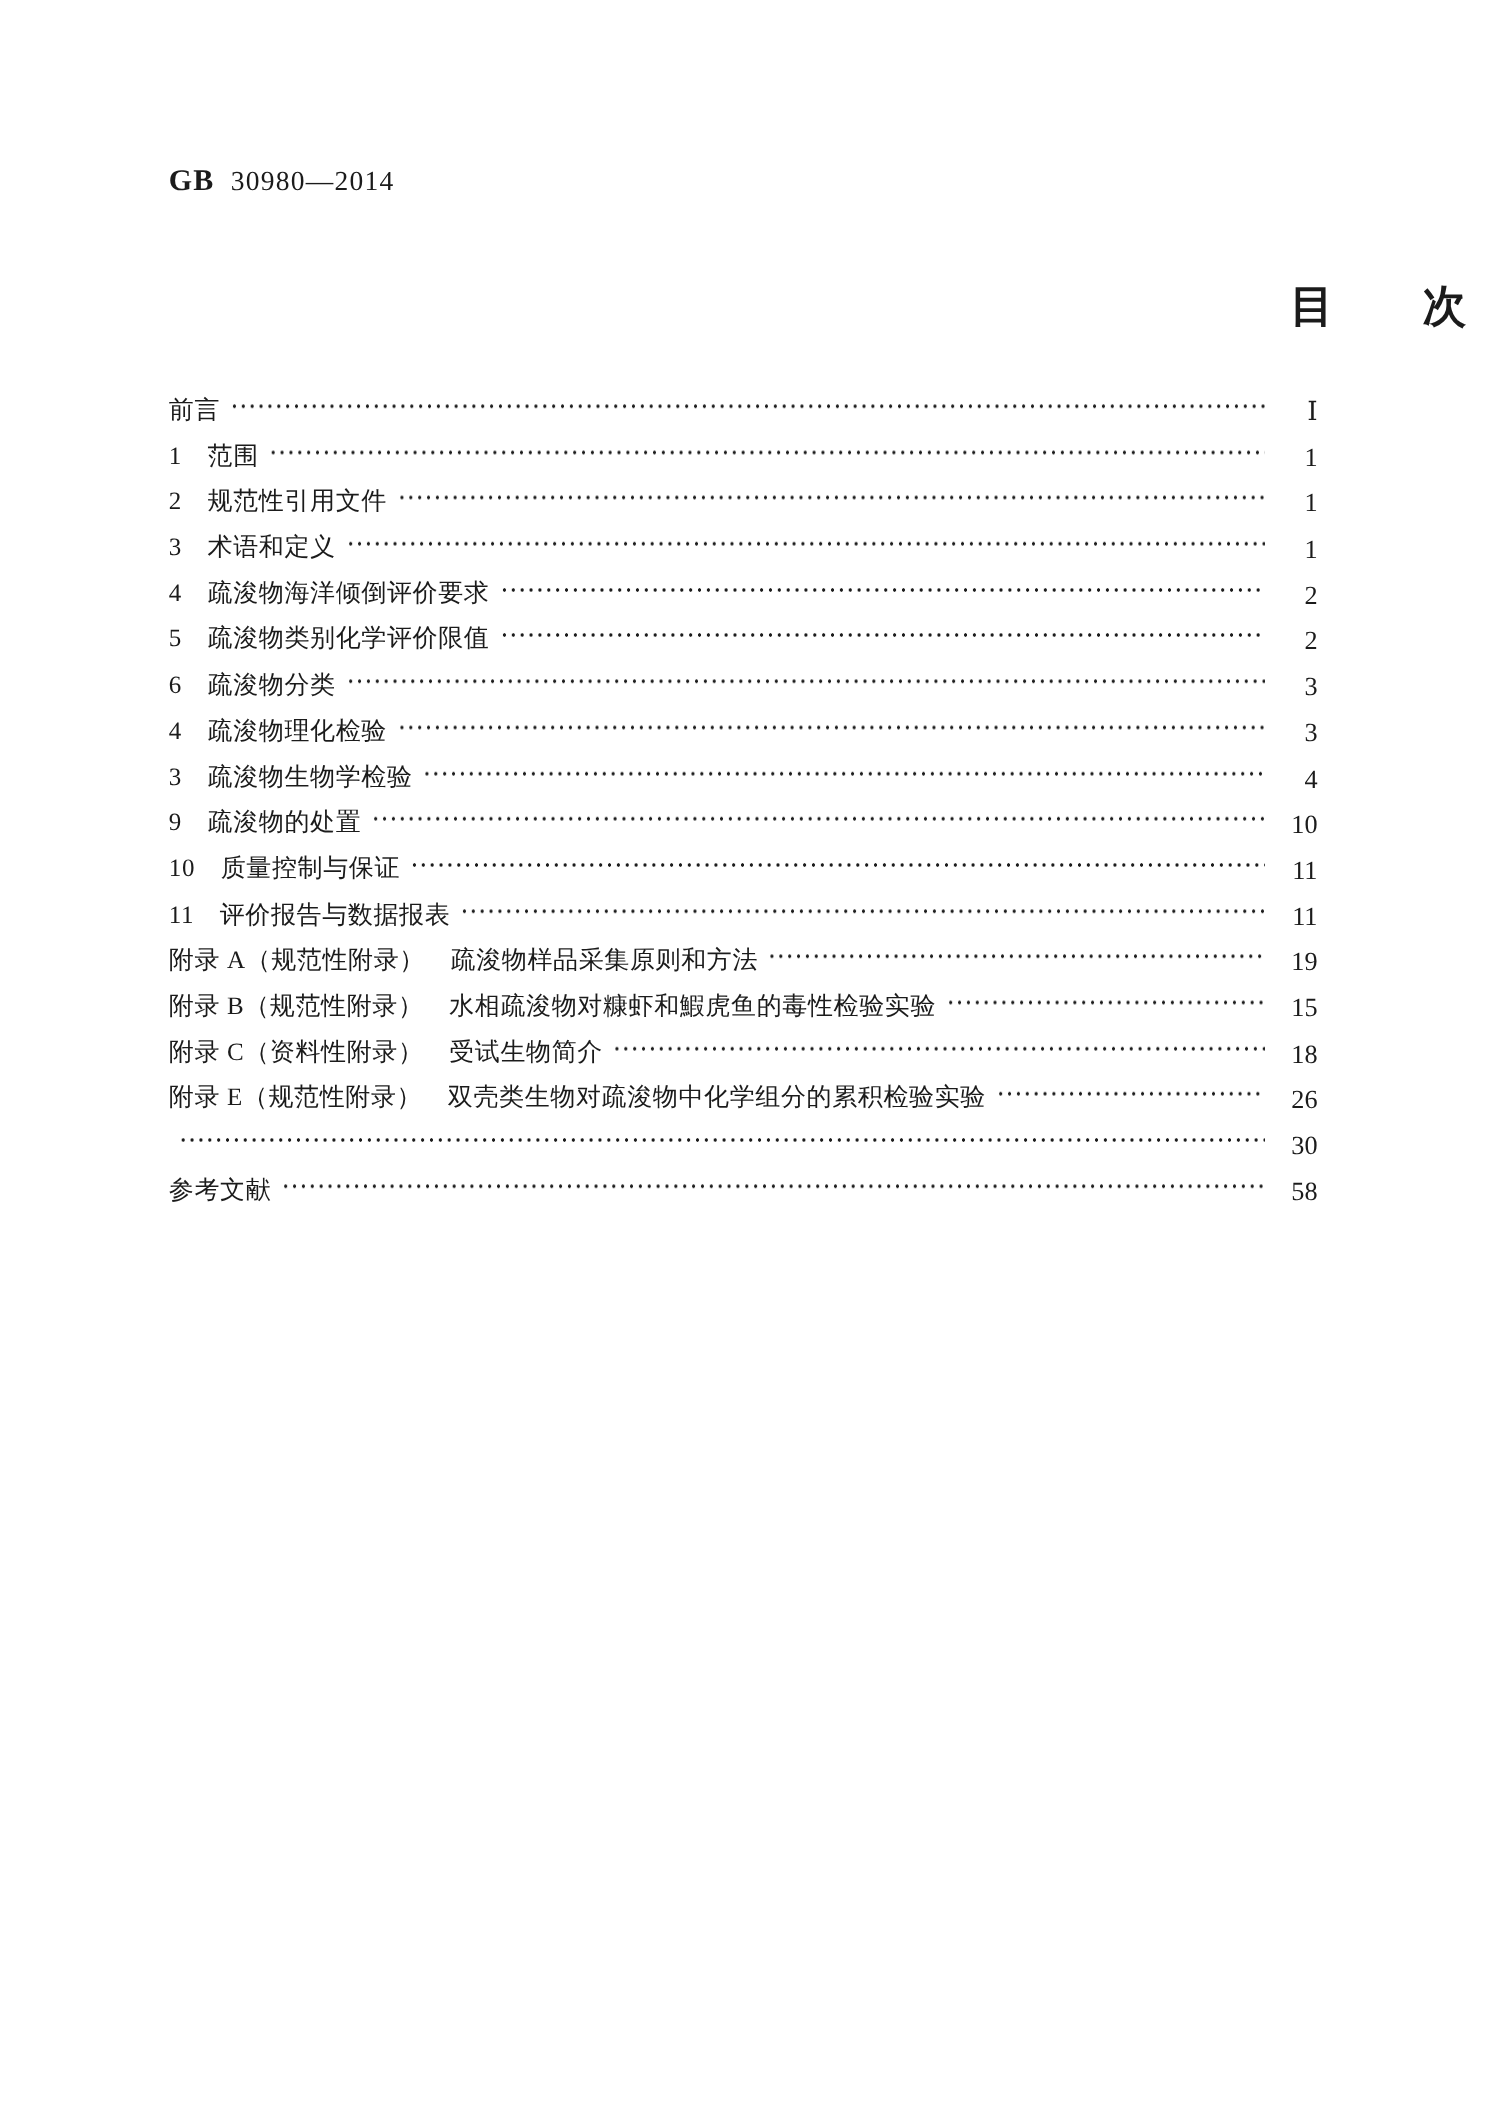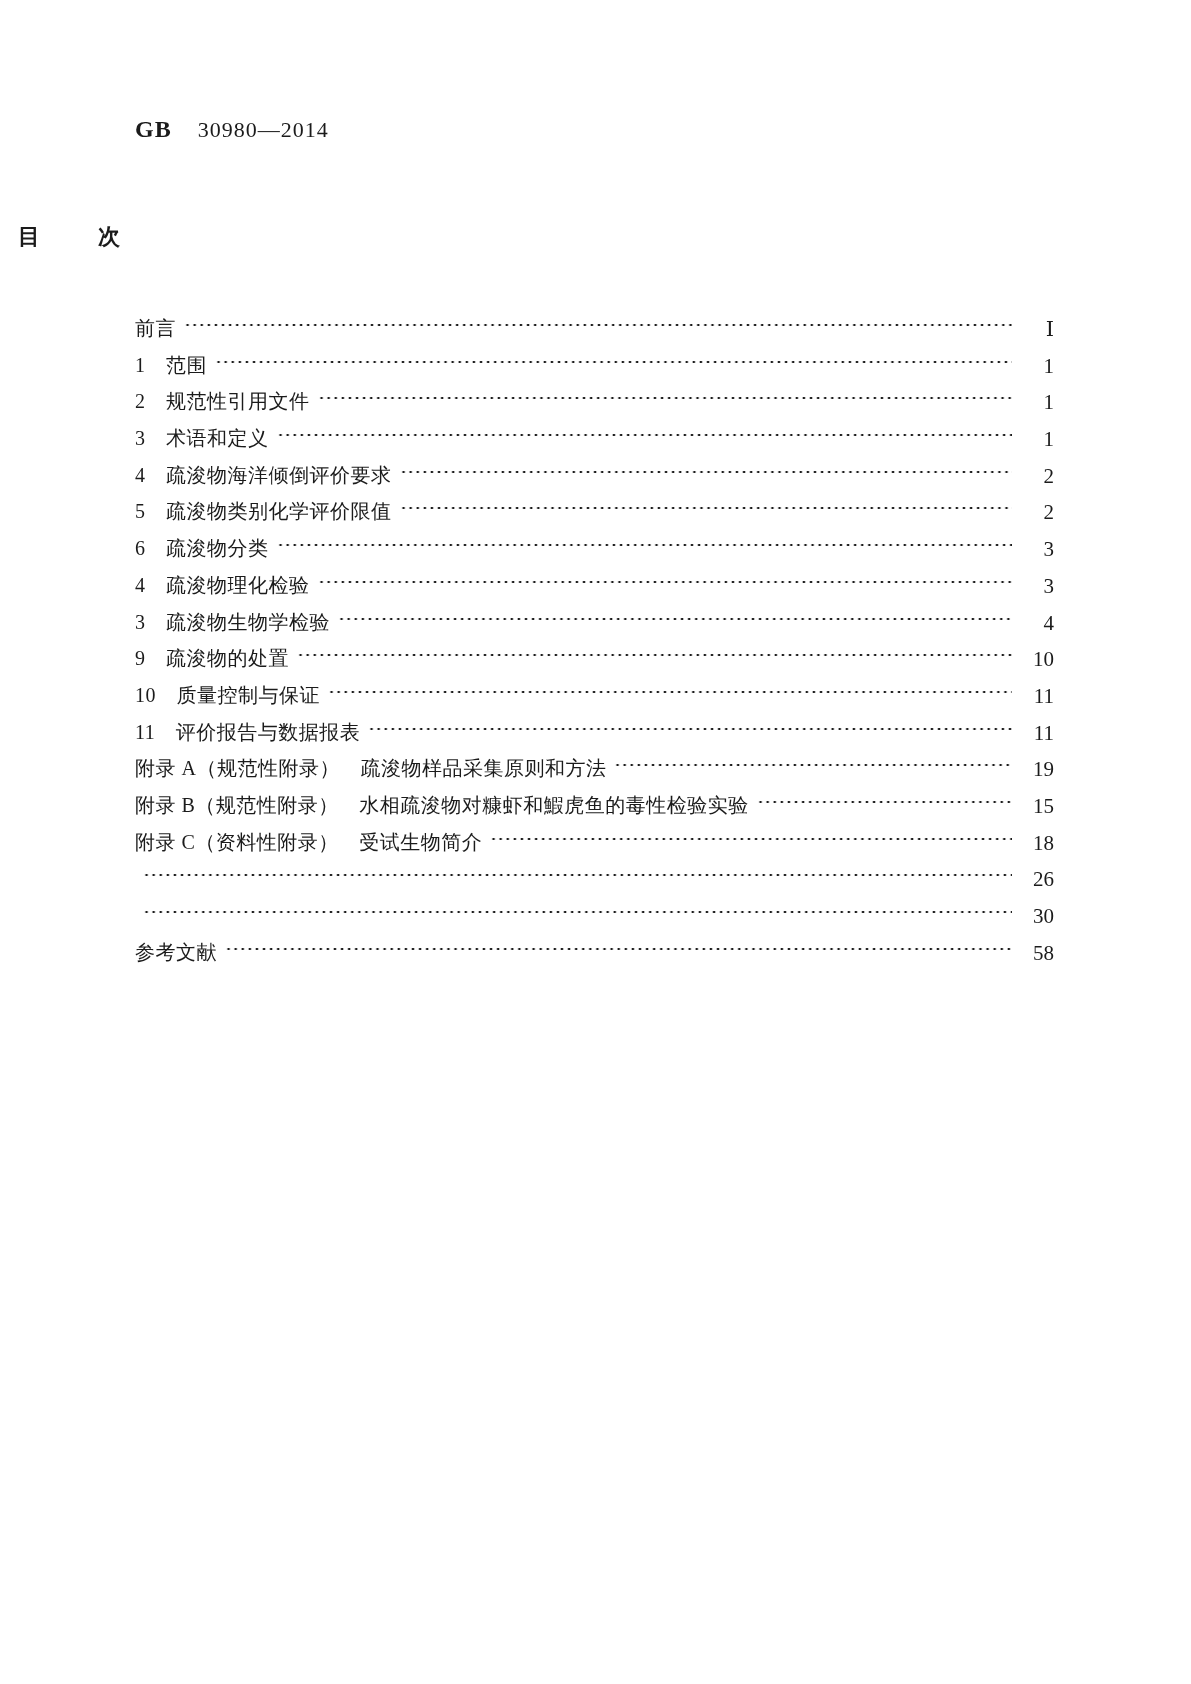--- a/index.html
+++ b/index.html
@@ -12,48 +12,48 @@
     width: 1191px;
     height: 1684px;
     background: #ffffff;
     color: #1b1b1b;
     font-family: "Liberation Serif", "DejaVu Serif", serif;
     overflow: hidden;
   }
   .doc-header {
     position: absolute;
     left: 135px;
-    top: 116px;
+    top: 132px;
     display: flex;
     align-items: baseline;
-    gap: 26px;
+    gap: 13px;
     white-space: nowrap;
   }
   .doc-header .code {
     font-family: "Liberation Serif", "DejaVu Serif", serif;
     font-weight: bold;
     font-size: 24px;
     letter-spacing: 1px;
   }
   .doc-header .number {
     font-family: Liberation Serif, serif;
     font-size: 22px;
     letter-spacing: 1px;
   }
   .doc-title {
     position: absolute;
     top: 222px;
     left: 0;
     width: 100%;
-    text-align: left;
+    text-align: right;
     font-family: "Liberation Sans", "DejaVu Sans", sans-serif;
     font-weight: bold;
-    font-size: 22px;
+    font-size: 35px;
     letter-spacing: 18px;
-    padding-left: 18px;
+    padding-left: 5px;
     box-sizing: border-box;
     white-space: pre;
   }
   .toc {
     position: absolute;
     left: 135px;
     right: 137px;
     top: 318px;
   }
   .toc-row {
@@ -166,20 +166,21 @@
       <span class="lbl">附录 B（规范性附录）　水相疏浚物对糠虾和鰕虎鱼的毒性检验实验</span>
       <span class="dots"></span>
       <span class="pg">15</span>
     </div>
     <div class="toc-row">
       <span class="lbl">附录 C（资料性附录）　受试生物简介</span>
       <span class="dots"></span>
       <span class="pg">18</span>
     </div>
     <div class="toc-row">
+      <span class="lbl">附录 E（规范性附录）　双壳类生物对疏浚物中化学组分的累积检验实验</span>
       <span class="dots"></span>
       <span class="pg">26</span>
     </div>
     <div class="toc-row">
       <span class="dots"></span>
       <span class="pg">30</span>
     </div>
     <div class="toc-row">
       <span class="lbl">参考文献</span>
       <span class="dots"></span>

